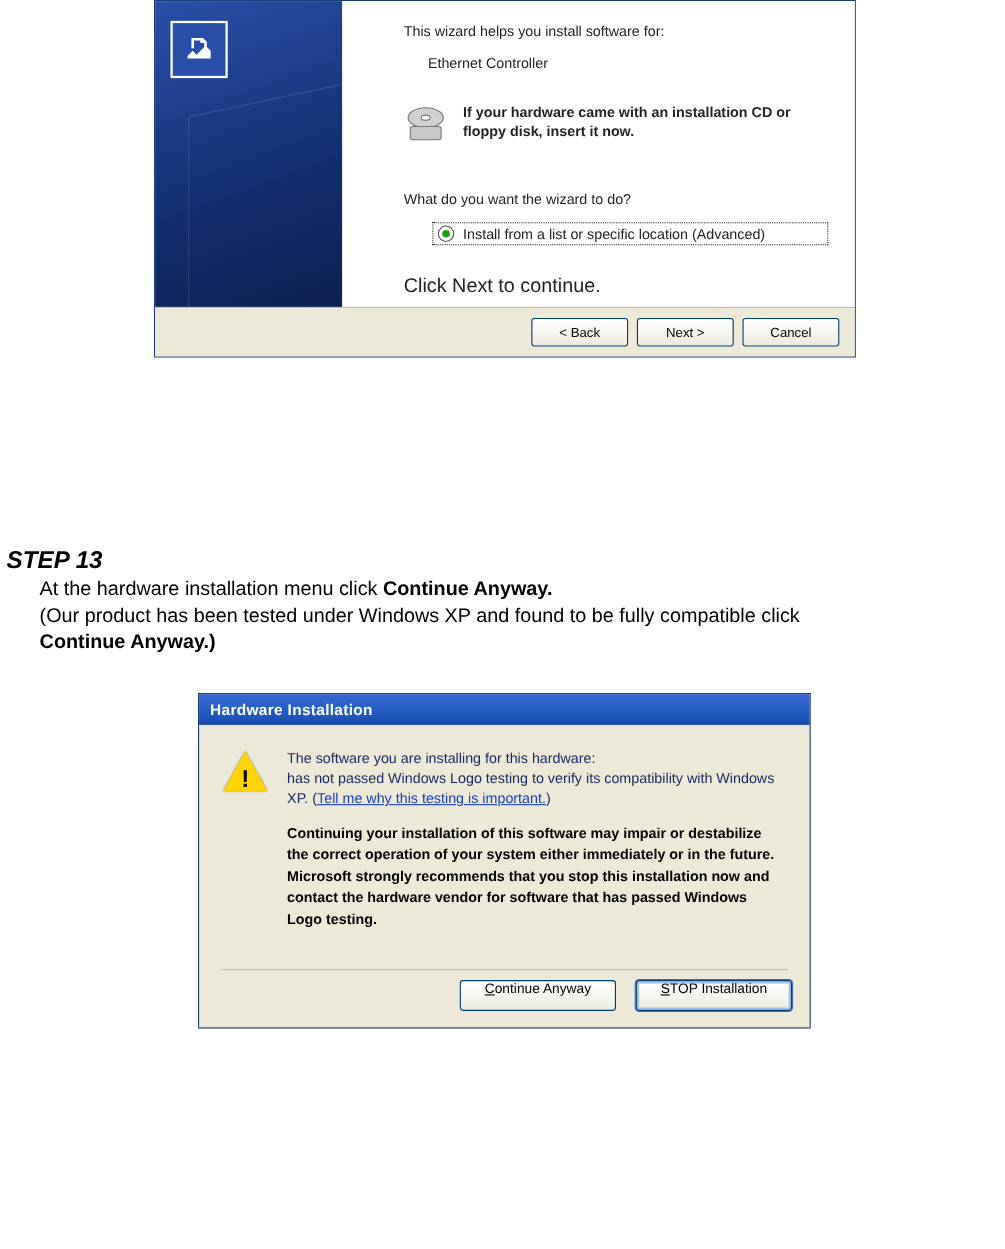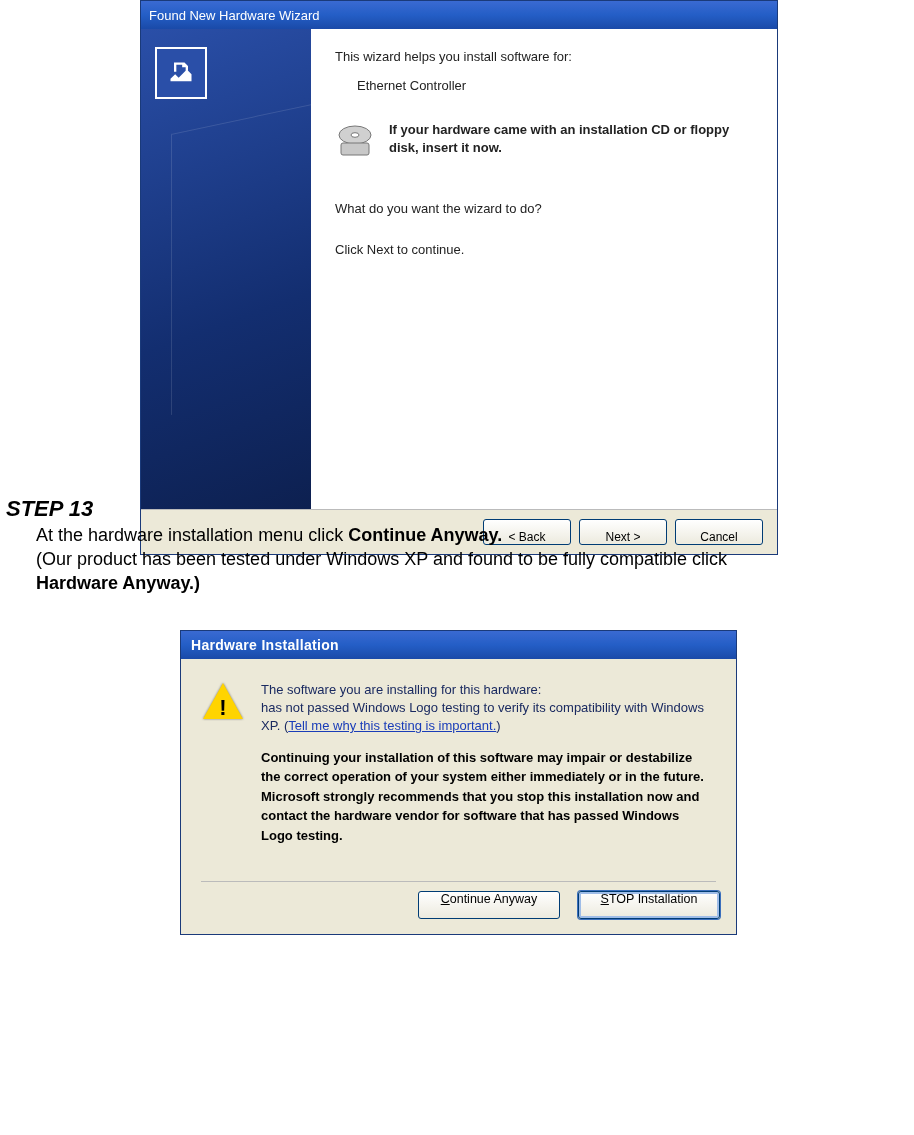--- a/index.html
+++ b/index.html
@@ -28,22 +28,23 @@
     height: 28px;
     background: linear-gradient(#3a6ad2, #245ec6 50%, #1a4aa8);
     color: #fff;
     display: flex;
     align-items: center;
     font-size: 13px;
     padding-left: 8px;
   }
   .wiz-body {
     display: flex;
-    height: 480px;
+    height: 278px;
     background: #fff;
+    gap: 32px;
   }
   .wiz-side {
     width: 170px;
     background: linear-gradient(160deg, #2a4fa8 0%, #132e70 60%, #0d2050 100%);
     position: relative;
     overflow: hidden;
   }
   .wiz-side-icon {
     position: absolute;
     top: 18px;
@@ -92,34 +93,34 @@
   .radio-row.sel { border: 1px dotted #333; }
   .radio {
     width: 13px; height: 13px; border: 1px solid #555;
     border-radius: 50%; background: #fff; display:flex;
     align-items:center; justify-content:center;
   }
   .radio.checked::after {
     content:""; width:7px; height:7px; border-radius:50%;
     background: #1ea00e;
   }
-  .wiz-hint { margin-top: 26px; font-size: 13px; }
+  .wiz-hint { margin-top: 26px; font-size: 18px; }
   .wiz-footer {
     border-top: 1px solid #bbb;
     height: 44px;
     background: #ece9d8;
     display: flex; justify-content: flex-end; align-items:center;
     gap: 8px; padding-right: 14px;
   }
   .xp-btn {
     min-width: 86px; height: 24px;
     border: 1px solid #003c74;
     background: linear-gradient(#fff, #eceade);
     font-size: 12px;
-    display:flex; align-items:flex-end; justify-content:center;
+    display:flex; align-items:center; justify-content:center;
     border-radius: 3px;
     box-shadow: inset 0 0 1px #fff;
   }
   
   .step-block {
     position: absolute;
     left: 6px;
     top: 496px;
     width: 890px;
   }
@@ -212,23 +213,20 @@
     box-shadow: 0 0 0 2px #9fbde8 inset, 0 0 0 1px #3b6fbd;
   }
   .xp-btn2 .u { text-decoration: underline; }
 </style>
 </head>
 <body>
 
 <div class="page">
 
   <div class="wiz-window">
-    <div class="wiz-titlebar">
-      <span>Found New Hardware Wizard</span>
-    </div>
     <div class="wiz-body">
       <div class="wiz-side">
         <div class="wiz-side-icon">
           <svg width="28" height="28" viewBox="0 0 24 24">
               <path d="M3 17l4-4 3 3 7-7 4 4v6H3z"></path>
               <path d="M6 3h9l3 3v4h-2V7h-3V5H8v6H6z"></path>
             </svg>
         </div>
         <div class="wiz-side-shape"></div>
       </div>
@@ -240,20 +238,24 @@
             <svg width="40" height="40" viewBox="0 0 40 40">
               <ellipse cx="20" cy="14" rx="16" ry="9" fill="#d0d0d0" stroke="#777"></ellipse>
               <ellipse cx="20" cy="14" rx="4" ry="2.3" fill="#fff" stroke="#777"></ellipse>
               <rect x="6" y="22" width="28" height="12" rx="2" fill="#c8c8c8" stroke="#777"></rect>
             </svg>
           </div>
           <div class="cd-text">If your hardware came with an installation CD or floppy disk, insert it now.</div>
         </div>
         <div class="wiz-q">What do you want the wizard to do?</div>
         <div class="radio-group">
+          <div class="radio-row sel">
+            <span class="radio checked"></span>
+            <span>Install from a list or specific location (Advanced)</span>
+          </div>
         </div>
         <div class="wiz-hint">Click Next to continue.</div>
       </div>
     </div>
     <div class="wiz-footer">
       <div class="xp-btn">
           <span>&lt; Back</span>
         </div>
       <div class="xp-btn">
           <span>Next &gt;</span>
@@ -262,21 +264,21 @@
           <span>Cancel</span>
         </div>
     </div>
   </div>
 
   <div class="step-block">
     <div class="step-title">STEP 13</div>
     <div class="step-text">
       <span>At the hardware installation menu click </span><span class="b">Continue Anyway.</span><br>
       <span>(Our product has been tested under Windows XP and found to be fully compatible click</span><br>
-      <span class="b">Hardware Anyway.)</span>
+      <span class="b">Continue Anyway.)</span>
     </div>
   </div>
 
   <div class="hi-window">
     <div class="hi-titlebar">
       <span>Hardware Installation</span>
     </div>
     <div class="hi-body">
       <div class="warn-icon">
         <div class="tri">

